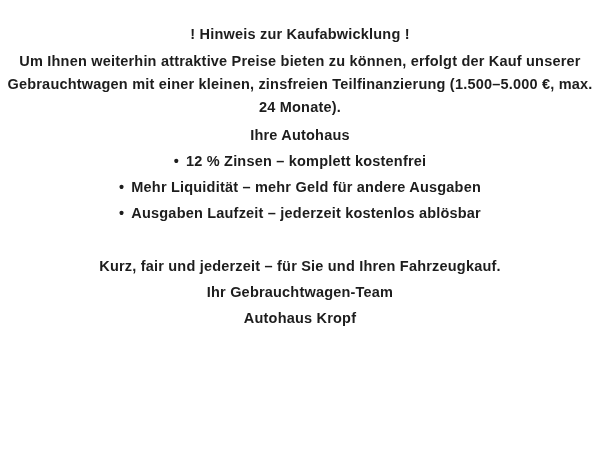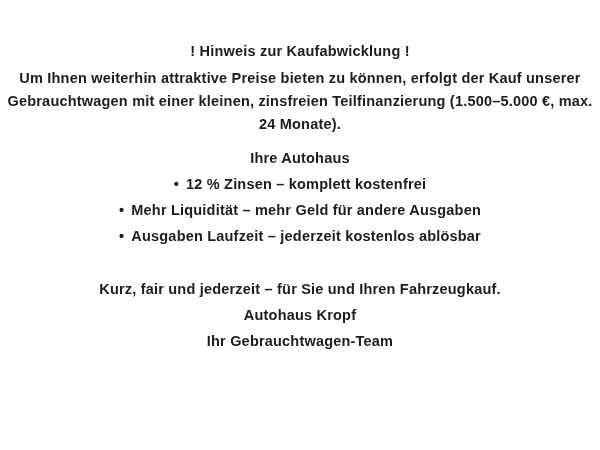--- a/index.html
+++ b/index.html
@@ -9,34 +9,34 @@
   body {
     width: 600px;
     height: 450px;
     background: #ffffff;
     overflow: hidden;
   }
   .doc {
     box-sizing: border-box;
     width: 600px;
     height: 450px;
-    padding: 38px 2px 0 2px;
+    padding: 21px 2px 0 2px;
     font-family: "Liberation Sans", "DejaVu Sans", sans-serif;
     font-weight: 700;
     font-size: 14.5px;
     color: #1d1d1d;
     text-align: center;
     letter-spacing: 0.2px;
   }
   .line {
     line-height: 26px;
   }
   .intro {
     line-height: 23px;
-    margin: 3px 0 9px 0;
+    margin: 3px 0 3px 0;
   }
   .benefit {
     line-height: 26px;
   }
   .bullet-glyph {
     display: inline-block;
     margin-right: 7px;
   }
   .summary {
     margin-top: 27px;
@@ -64,17 +64,17 @@
       <span class="bullet-glyph">•</span><span>Mehr Liquidität – mehr Geld für andere Ausgaben</span>
     </div>
     <div class="benefit">
       <span class="bullet-glyph">•</span><span>Ausgaben Laufzeit – jederzeit kostenlos ablösbar</span>
     </div>
   </div>
 
   <div class="line summary">Kurz, fair und jederzeit – für Sie und Ihren Fahrzeugkauf.</div>
 
 
+  <div class="line">Ihr Gebrauchtwagen-Team</div>
+
   <div class="line">Autohaus Kropf</div>
-
-  <div class="line">Ihr Gebrauchtwagen-Team</div>
 
 </div>
 
 </body></html>

